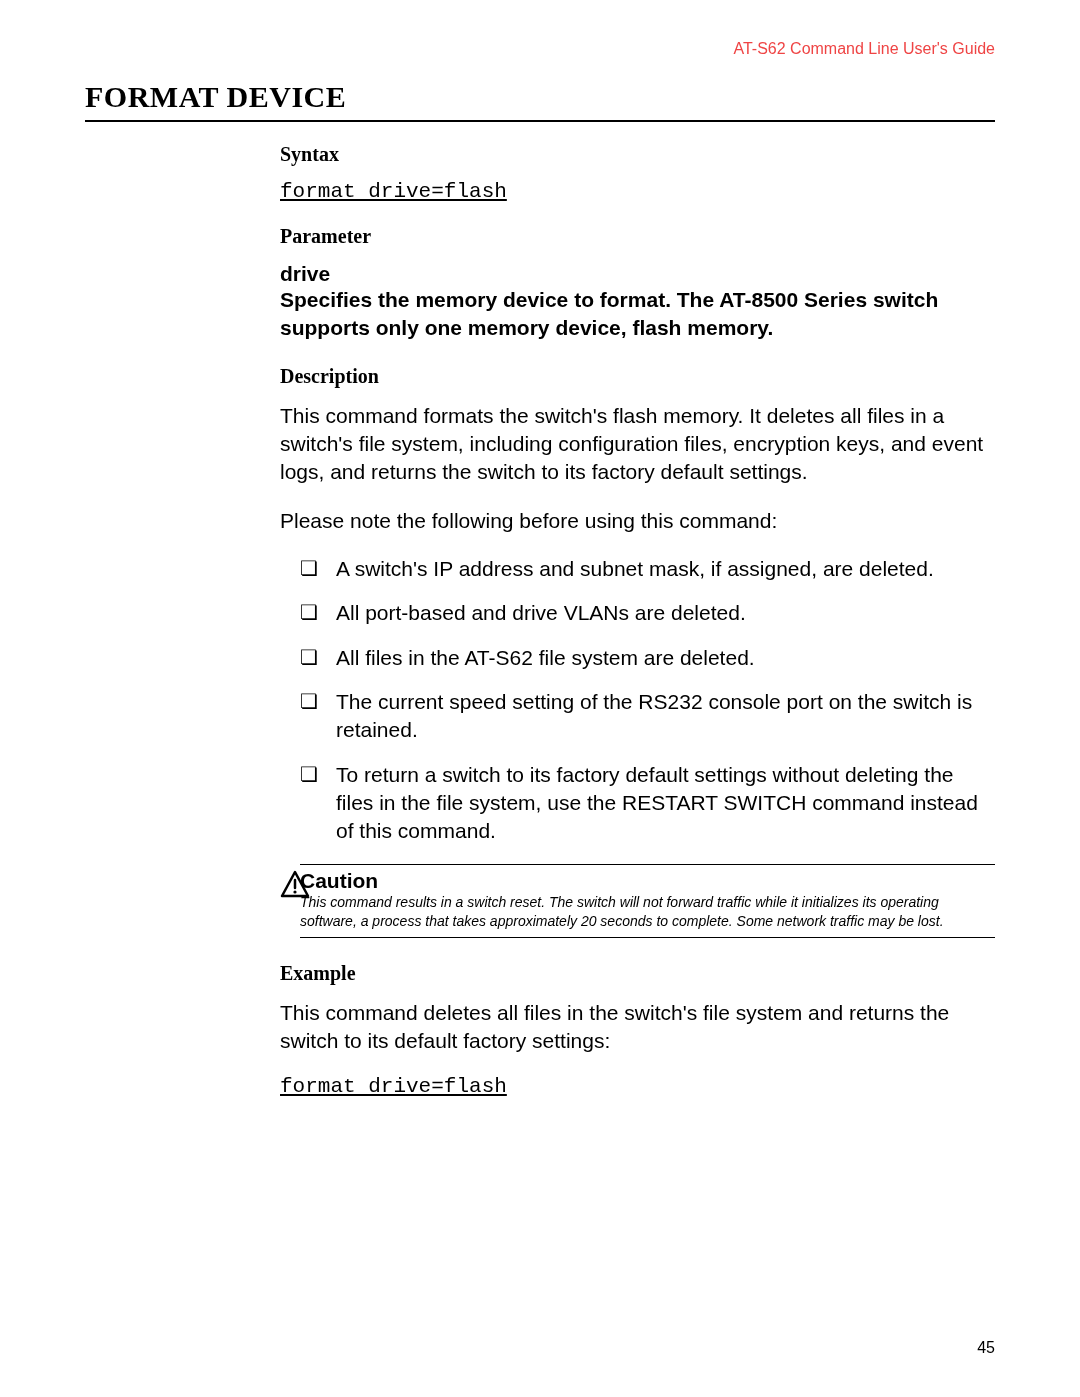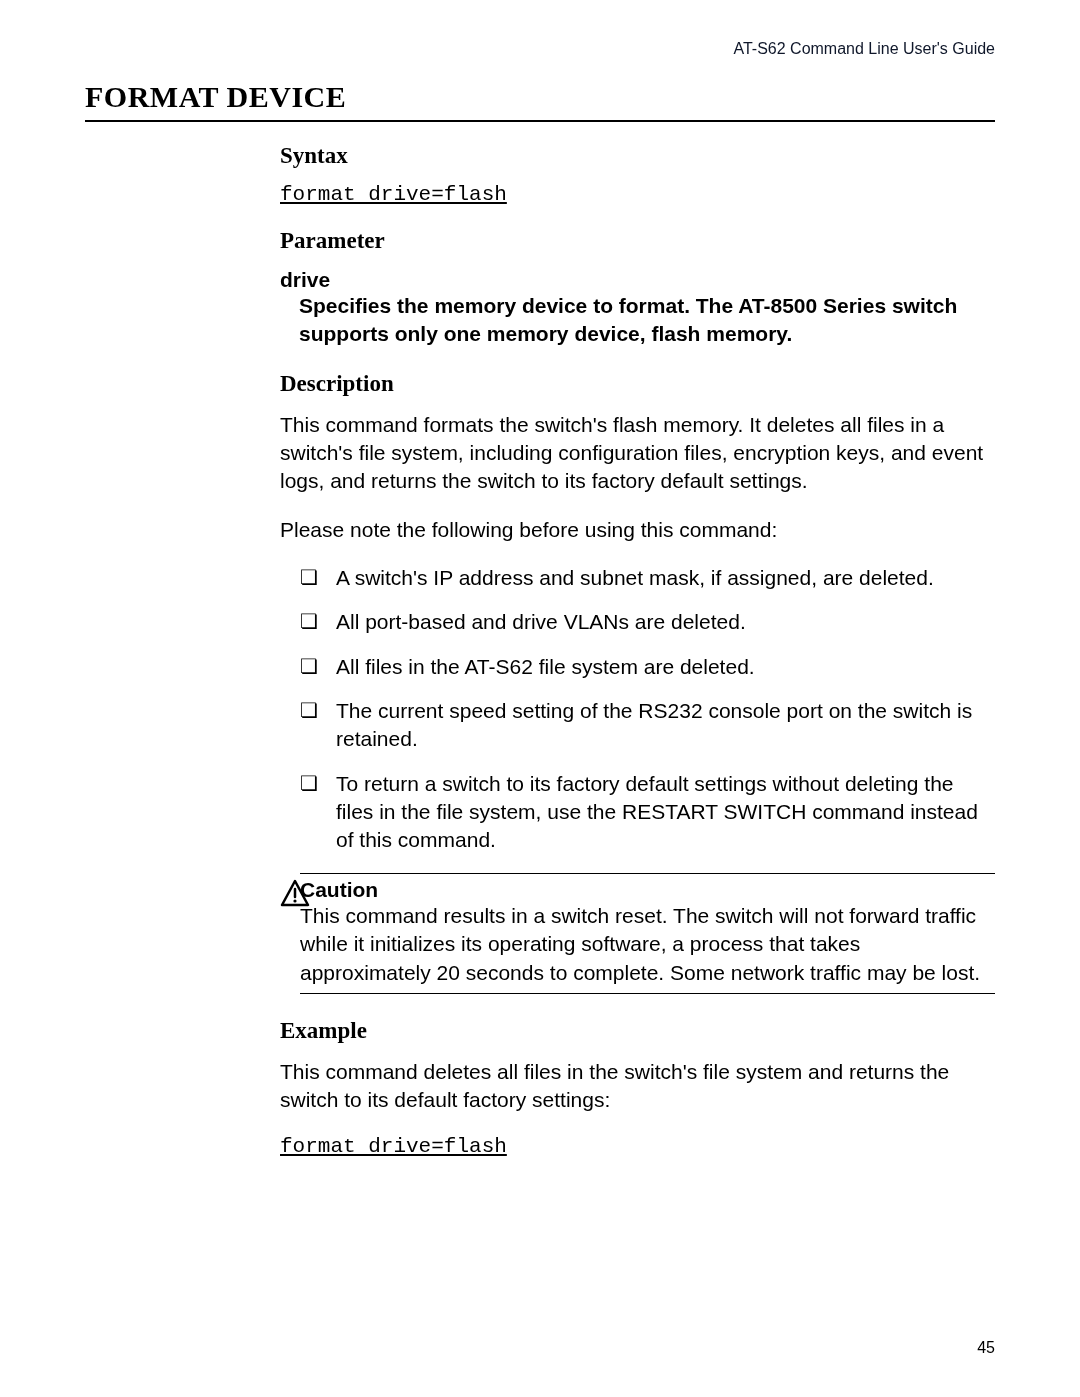--- a/index.html
+++ b/index.html
@@ -12,21 +12,21 @@
     height: 1397px;
     position: relative;
     font-family: "Myriad Pro", "Segoe UI", "Helvetica Neue", Arial, sans-serif;
     color: #000;
   }
   .header-right {
     position: absolute;
     top: 40px;
     right: 85px;
     font-size: 16px;
-    color: #0f172a;
+    color: #ef4444;
   }
   .page-title {
     position: absolute;
     top: 80px;
     left: 85px;
     right: 85px;
     font-family: Liberation Serif, serif;
     font-weight: bold;
     font-size: 30px;
     letter-spacing: 0.5px;
@@ -35,21 +35,21 @@
   }
   .content {
     position: absolute;
     top: 135px;
     left: 280px;
     width: 715px;
   }
   .section-head {
     font-family: Georgia, "Times New Roman", serif;
     font-weight: bold;
-    font-size: 23px;
+    font-size: 20px;
     margin-top: 8px;
     margin-bottom: 14px;
   }
   .code {
     font-family: "Courier New", Courier, monospace;
     font-size: 21px;
     margin-bottom: 22px;
     white-space: pre;
     text-decoration: underline;
   }
@@ -60,21 +60,20 @@
     font-weight: bold;
   }
   .param-name {
     width: 170px;
     font-size: 21px;
     flex-shrink: 0;
   }
   .param-desc {
     font-size: 21px;
     line-height: 1.35;
-    margin-left: 19px;
   }
   .body-text {
     font-size: 21px;
     line-height: 1.35;
     margin-bottom: 20px;
   }
   .bullet-list {
     margin: 0 0 18px 0;
     padding: 0;
     list-style: none;
@@ -108,22 +107,23 @@
     margin-left: 20px;
     border-top: 1.5px solid #000;
     border-bottom: 1.5px solid #000;
     padding: 4px 0 6px 0;
   }
   .caution-title {
     font-weight: bold;
     font-size: 21px;
   }
   .caution-text {
-    font-size: 21px;
+    font-size: 14px;
     line-height: 1.35;
+    font-style: italic;
   }
   .page-number {
     position: absolute;
     bottom: 40px;
     right: 85px;
     font-size: 16px;
   }
 </style>
 </head>
 <body>

